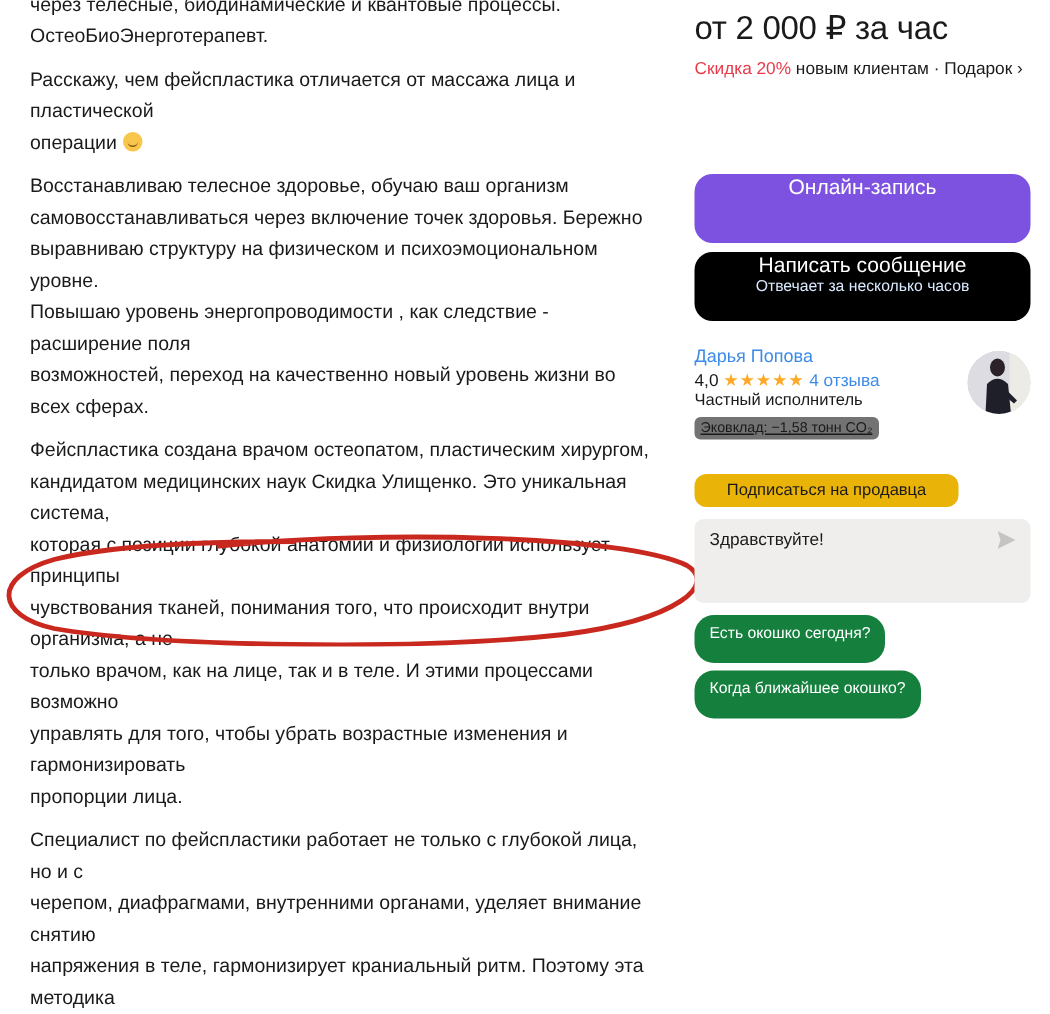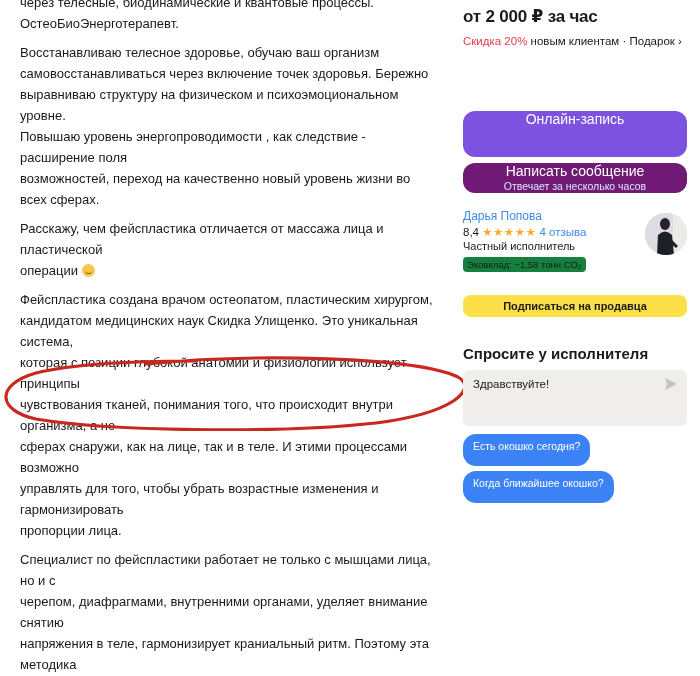--- a/index.html
+++ b/index.html
@@ -8,85 +8,85 @@
 
   .left { position: absolute; left: 20px; top: -8px; width: 420px; }
   .para { font-size: 13px; line-height: 21px; margin-bottom: 8px; color: #1a1a1a; }
   .para .line { display: block; }
   .emoji-face { display: inline-block; width: 13px; height: 13px; border-radius: 50%; background: #f7c64a; vertical-align: -2px; position: relative; }
   .emoji-face::after { content: ""; position: absolute; left: 3px; top: 6px; width: 7px; height: 3px; border-bottom: 1.5px solid #8a5a10; border-radius: 0 0 4px 4px; }
 
   .ellipse { position: absolute; left: -4px; top: 355px; width: 473px; height: 76px; pointer-events: none; }
 
   .right { position: absolute; left: 463px; top: 0; width: 224px; }
-  .price { font-size: 17px; font-weight: bold; margin-top: 6px; letter-spacing: -0.2px; }
+  .price { font-size: 22px; font-weight: normal; margin-top: 6px; letter-spacing: -0.2px; }
   .promo { font-size: 11.5px; margin-top: 8px; color: #1a1a1a; }
   .promo .discount { color: #e83a4a; }
 
   .btn { display: flex; flex-direction: column; align-items: center; border-radius: 12px; color: #fff; width: 224px; text-align: center; }
   .btn-online { background: #7d52e0; height: 46px; margin-top: 64px; font-size: 14px; }
   .btn-phone { background: #55c75a; height: 46px; margin-top: 6px; }
   .btn-phone .main { font-size: 15px; line-height: 18px; }
   .btn-phone .sub { font-size: 9px; line-height: 11px; }
-  .btn-message { background: #701a75; height: 30px; margin-top: 6px; }
+  .btn-message { background: #000000; height: 46px; margin-top: 6px; }
   .btn-message .main { font-size: 14px; line-height: 17px; }
   .btn-message .sub { font-size: 10.5px; line-height: 13px; color: #dbe9ff; }
 
   .seller { position: relative; margin-top: 16px; height: 80px; }
   .seller-name { font-size: 12px; color: #3d8be8; }
   .rating { font-size: 11.5px; margin-top: 2px; }
   .rating .stars { color: #ffa928; letter-spacing: 0.5px; }
   .rating .reviews { color: #3d8be8; margin-left: 0; }
   .seller-line { font-size: 11px; line-height: 14px; }
-  .eco { display: inline-block; background: #15803d; border-radius: 4px; font-size: 9.5px; padding: 2px 4px; margin-top: 4px; color: #1a1a1a; }
+  .eco { display: inline-block; background: #737373; border-radius: 4px; font-size: 9.5px; padding: 2px 4px; margin-top: 4px; color: #1a1a1a; text-decoration: underline; }
   .avatar { position: absolute; right: 0; top: 4px; width: 42px; height: 42px; border-radius: 50%; overflow: hidden; background: #d8d8de; }
-  .subscribe { margin-top: 6px; background: #fde047; border-radius: 8px; height: 22px; font-size: 11px; display: flex; align-items: center; justify-content: center; width: 224px; font-weight: bold; }
+  .subscribe { margin-top: 6px; background: #eab308; border-radius: 8px; height: 22px; font-size: 11px; display: flex; align-items: center; justify-content: center; width: 176px; }
 
   .ask-title { font-size: 15px; font-weight: bold; margin-top: 28px; }
   .ask-box { position: relative; margin-top: 8px; background: #efeeec; border-radius: 6px; height: 56px; padding: 8px 10px; font-size: 11.5px; }
   .send-icon { position: absolute; right: 10px; top: 8px; width: 12px; height: 12px; }
 
   .chips { margin-top: 8px; }
-  .chip { display: table; background: #3b82f6; color: #ffffff; border-radius: 13px; padding: 0 10px; height: 32px; line-height: 24px; font-size: 10.5px; margin-bottom: 5px; }
+  .chip { display: table; background: #15803d; color: #ffffff; border-radius: 13px; padding: 0 10px; height: 32px; line-height: 24px; font-size: 10.5px; margin-bottom: 5px; }
 </style>
 </head>
 <body>
 
 <div class="left">
 
   <div class="para">
     <span class="line">через телесные, биодинамические и квантовые процессы.</span>
     <span class="line">ОстеоБиоЭнерготерапевт.</span>
   </div>
 
   <div class="para">
+    <span class="line">Расскажу, чем фейспластика отличается от массажа лица и пластической</span>
+    <span class="line"><span>операции</span> <span class="emoji-face"></span></span>
+  </div>
+
+  <div class="para">
     <span class="line">Восстанавливаю телесное здоровье, обучаю ваш организм</span>
     <span class="line">самовосстанавливаться через включение точек здоровья. Бережно</span>
     <span class="line">выравниваю структуру на физическом и психоэмоциональном уровне.</span>
     <span class="line">Повышаю уровень энергопроводимости , как следствие - расширение поля</span>
     <span class="line">возможностей, переход на качественно новый уровень жизни во всех сферах.</span>
   </div>
 
   <div class="para">
-    <span class="line">Расскажу, чем фейспластика отличается от массажа лица и пластической</span>
-    <span class="line"><span>операции</span> <span class="emoji-face"></span></span>
-  </div>
-
-  <div class="para">
     <span class="line">Фейспластика создана врачом остеопатом, пластическим хирургом,</span>
     <span class="line">кандидатом медицинских наук Скидка Улищенко. Это уникальная система,</span>
     <span class="line">которая с позиции глубокой анатомии и физиологии использует принципы</span>
     <span class="line">чувствования тканей, понимания того, что происходит внутри организма, а не</span>
-    <span class="line">сферах снаружи, как на лице, так и в теле. И этими процессами возможно</span>
+    <span class="line">только врачом, как на лице, так и в теле. И этими процессами возможно</span>
     <span class="line">управлять для того, чтобы убрать возрастные изменения и гармонизировать</span>
     <span class="line">пропорции лица.</span>
   </div>
 
   <div class="para">
-    <span class="line">Специалист по фейспластики работает не только с мышцами лица, но и с</span>
+    <span class="line">Специалист по фейспластики работает не только с глубокой лица, но и с</span>
     <span class="line">черепом, диафрагмами, внутренними органами, уделяет внимание снятию</span>
     <span class="line">напряжения в теле, гармонизирует краниальный ритм. Поэтому эта методика</span>
     <span class="line">является общеоздоравливающей.</span>
   </div>
 
 </div>
 
 <svg class="ellipse" viewBox="0 0 473 76" preserveAspectRatio="none">
   <path d="M 150 9 C 260 -2, 420 2, 462 22 C 482 34, 458 58, 380 68 C 280 79, 110 76, 40 64 C 2 56, -2 30, 40 18 C 80 8, 150 6, 200 6" fill="none" stroke="#c8281e" stroke-width="3.2" stroke-linecap="round"></path>
 </svg>
@@ -103,40 +103,39 @@
 
 
   <div class="btn btn-message">
     <span class="main">Написать сообщение</span>
     <span class="sub">Отвечает за несколько часов</span>
   </div>
 
   <div class="seller">
     <div class="seller-name">Дарья Попова</div>
     <div class="rating">
-      <span>8,4</span>
+      <span>4,0</span>
       <span class="stars">★★★★★</span>
       <span class="reviews">4 отзыва</span>
     </div>
     <div class="seller-line">Частный исполнитель</div>
     <div class="eco">Эковклад: −1,58 тонн CO₂</div>
     <div class="avatar">
       <svg width="42" height="42" viewBox="0 0 42 42">
         <rect width="42" height="42" fill="#dcdce2"></rect>
         <rect x="28" y="0" width="14" height="42" fill="#ecebe6"></rect>
         <ellipse cx="20" cy="11" rx="5" ry="6" fill="#2a2228"></ellipse>
         <path d="M12 42 L13 22 Q20 15 27 22 L29 42 Z" fill="#1f1f2a"></path>
         <path d="M26 26 L33 33 L31 35 L25 30 Z" fill="#1f1f2a"></path>
       </svg>
     </div>
   </div>
 
   <div class="subscribe">Подписаться на продавца</div>
 
-  <div class="ask-title">Спросите у исполнителя</div>
   <div class="ask-box">
     <span>Здравствуйте!</span>
     <svg class="send-icon" viewBox="0 0 12 12">
         <path d="M0 0 L12 6 L0 12 L2 6 Z" fill="#c4c4c4"></path>
       </svg>
   </div>
 
   <div class="chips">
     <div class="chip">Есть окошко сегодня?</div>
     <div class="chip">Когда ближайшее окошко?</div>

